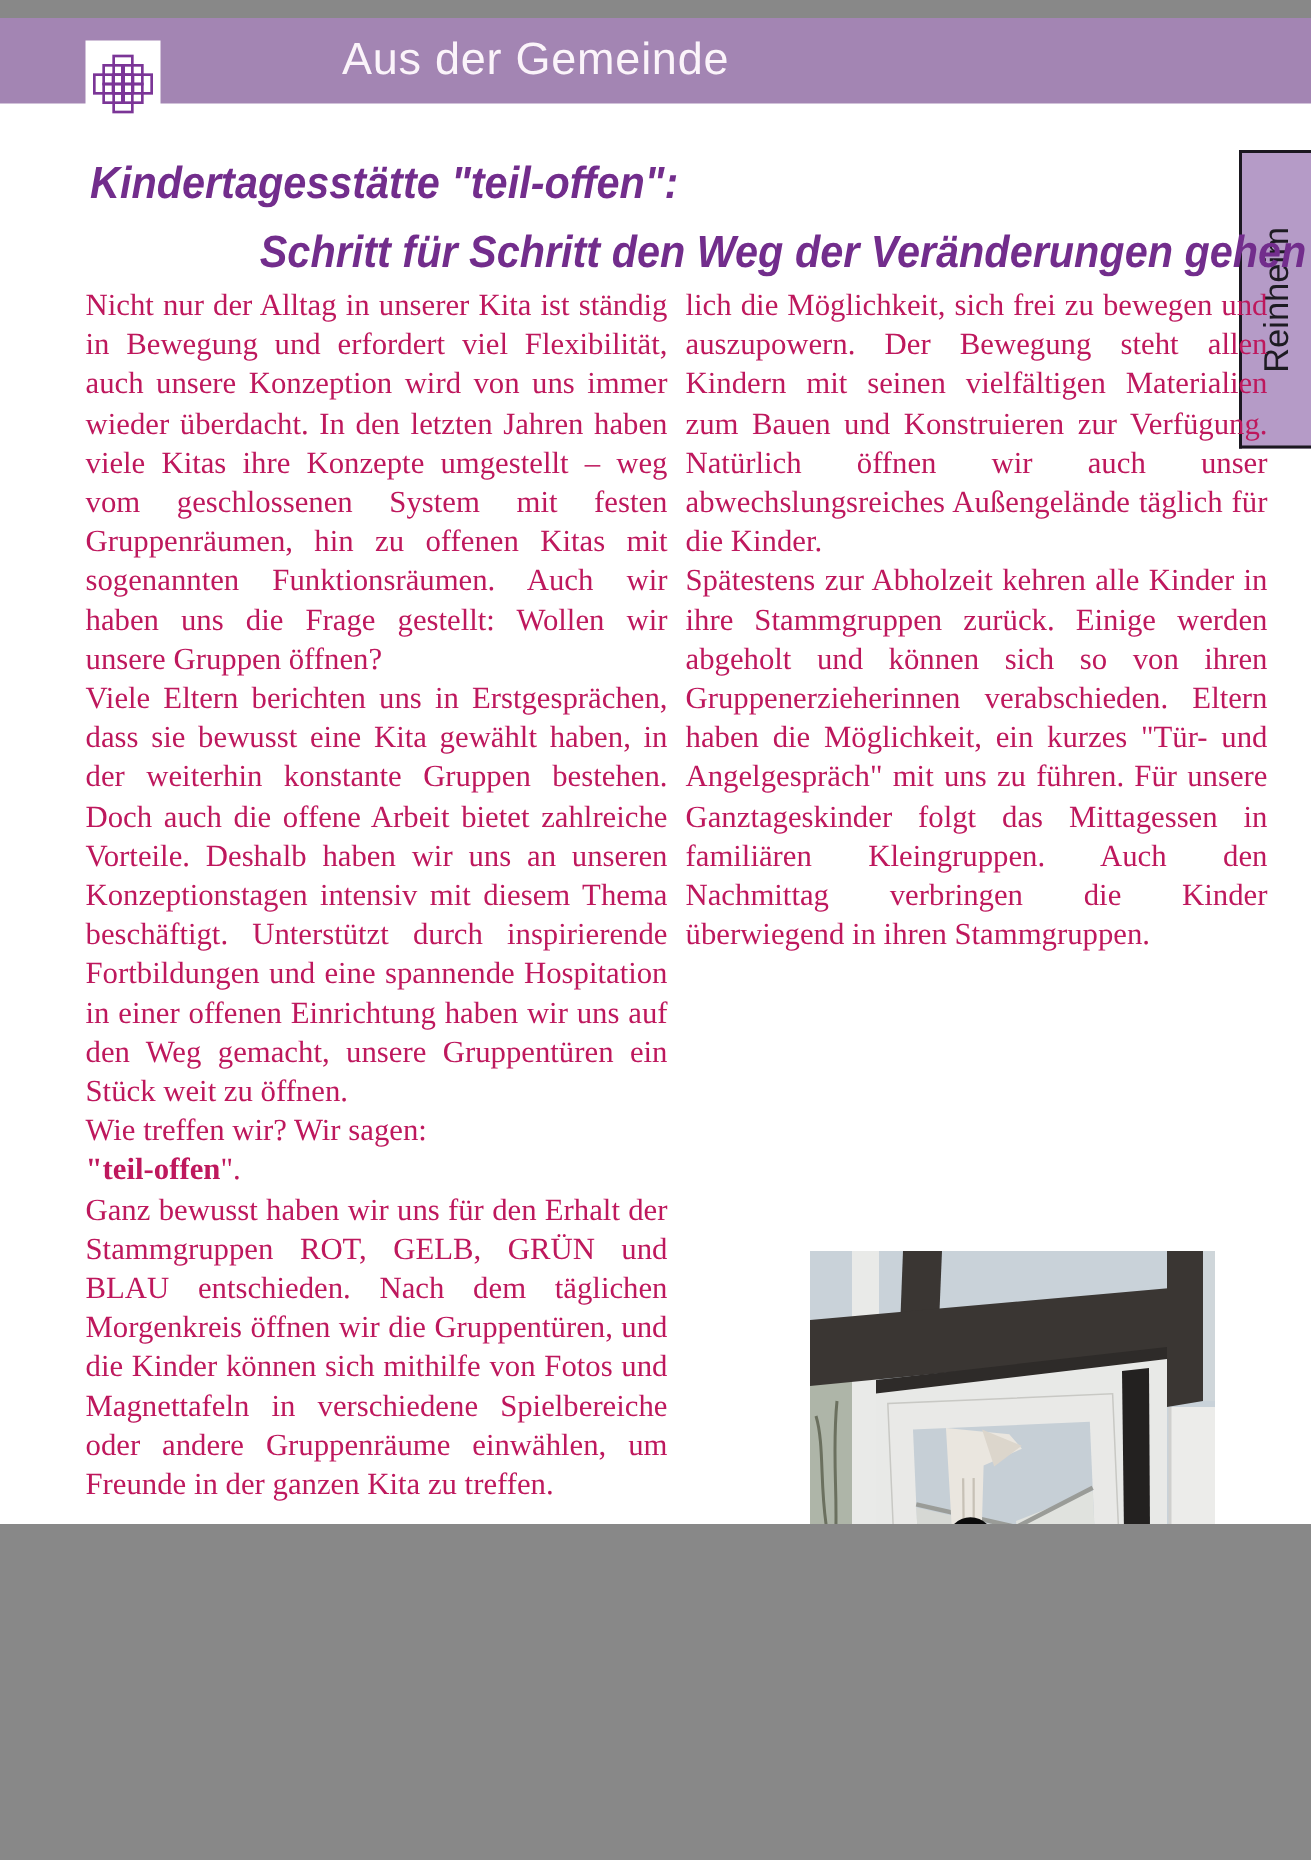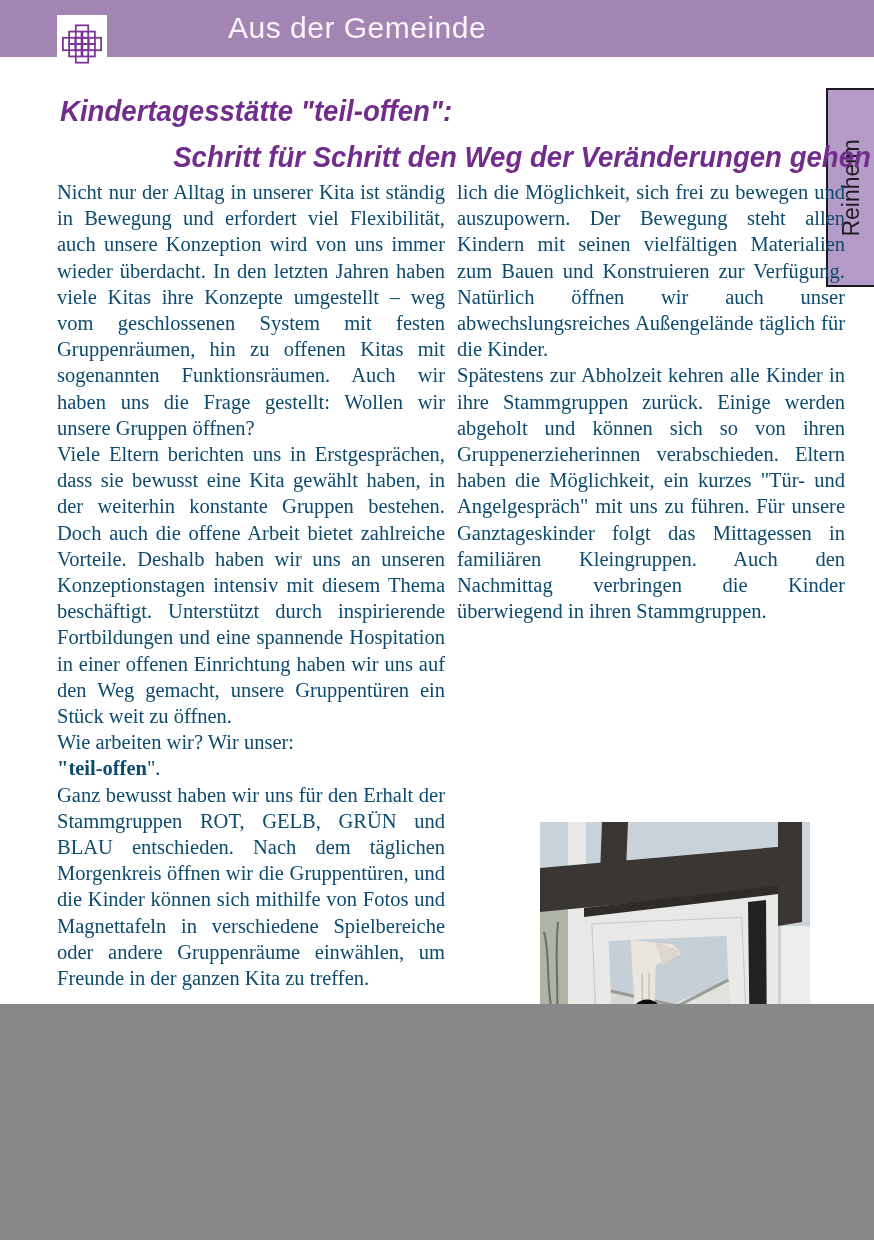--- a/index.html
+++ b/index.html
@@ -1,17 +1,17 @@
 <!DOCTYPE html>
 <html lang="de"><head>
 <meta charset="utf-8">
 <style>
   html,body{margin:0;padding:0;background:#888;}
   .page{
-    position:relative; width:874px; height:1004px; margin:0 auto;
+    position:relative; width:874px; height:1004px; margin:12px auto;
     background:#ffffff; overflow:hidden;
     font-family:"Liberation Serif", serif; color:#171513;
   }
   
   .header-bar{
     position:absolute; left:0; top:0; width:874px; height:57px;
     background:#a385b3;
   }
   .header-title{
     position:absolute; left:228px; top:11px;
@@ -42,21 +42,21 @@
     font-family:"Liberation Sans", sans-serif;
     font-style:italic; font-weight:bold;
     color:#722d8c; font-size:30px; line-height:46px;
   }
   .heading .h-line{ transform:scaleX(0.92); transform-origin:left; white-space:nowrap;}
   .heading .h-line2{ padding-left:123px; }
   
   .col{
     position:absolute; top:179px; width:388px;
     font-size:20.5px; line-height:26.2px; text-align:justify;
-    color:#0c4a6e;
+    color:#be185d;
   }
   .col p{margin:0; padding:0;}
   .col-left{ left:57px; }
   .col-right{ left:457px; }
   .cont{ text-align-last:justify; }
   
   .page-number{
     position:absolute; left:0; top:1174px; width:874px; text-align:right;
     font-family:"Liberation Sans", sans-serif; font-weight:bold;
     font-size:25px; color:#121212;
@@ -96,21 +96,21 @@
   </div>
 
   <div class="heading">
     <div class="h-line">Kindertagesstätte "teil-offen":</div>
     <div class="h-line h-line2">Schritt für Schritt den Weg der Veränderungen gehen</div>
   </div>
 
   <div class="col col-left">
     <p>Nicht nur der Alltag in unserer Kita ist ständig in Bewegung und erfordert viel Flexibilität, auch unsere Konzeption wird von uns immer wieder überdacht. In den letzten Jahren haben viele Kitas ihre Konzepte umgestellt – weg vom geschlossenen System mit festen Gruppenräumen, hin zu offenen Kitas mit sogenannten Funktionsräumen. Auch wir haben uns die Frage gestellt: Wollen wir unsere Gruppen öffnen?</p>
     <p>Viele Eltern berichten uns in Erstgesprächen, dass sie bewusst eine Kita gewählt haben, in der weiterhin konstante Gruppen bestehen. Doch auch die offene Arbeit bietet zahlreiche Vorteile. Deshalb haben wir uns an unseren Konzeptionstagen intensiv mit diesem Thema beschäftigt. Unterstützt durch inspirierende Fortbildungen und eine spannende Hospitation in einer offenen Einrichtung haben wir uns auf den Weg gemacht, unsere Gruppentüren ein Stück weit zu öffnen.</p>
-    <p>Wie arbeiten wir? Wir unser:</p>
+    <p>Wie treffen wir? Wir sagen:</p>
     <p><b>"teil-offen</b><span>".</span></p>
     <p>Ganz bewusst haben wir uns für den Erhalt der Stammgruppen ROT, GELB, GRÜN und BLAU entschieden. Nach dem täglichen Morgenkreis öffnen wir die Gruppentüren, und die Kinder können sich mithilfe von Fotos und Magnettafeln in verschiedene Spielbereiche oder andere Gruppenräume einwählen, um Freunde in der ganzen Kita zu treffen.</p>
   </div>
 
   <div class="col col-right">
     <p>lich die Möglichkeit, sich frei zu bewegen und auszupowern. Der Bewegung steht allen Kindern mit seinen vielfältigen Materialien zum Bauen und Konstruieren zur Verfügung. Natürlich öffnen wir auch unser abwechslungsreiches Außengelände täglich für die Kinder.</p>
     <p>Spätestens zur Abholzeit kehren alle Kinder in ihre Stammgruppen zurück. Einige werden abgeholt und können sich so von ihren Gruppenerzieherinnen verabschieden. Eltern haben die Möglichkeit, ein kurzes "Tür- und Angelgespräch" mit uns zu führen. Für unsere Ganztageskinder folgt das Mittagessen in familiären Kleingruppen. Auch den Nachmittag verbringen die Kinder überwiegend in ihren Stammgruppen.</p>
   </div>
 
   <div class="page-number">25</div>

